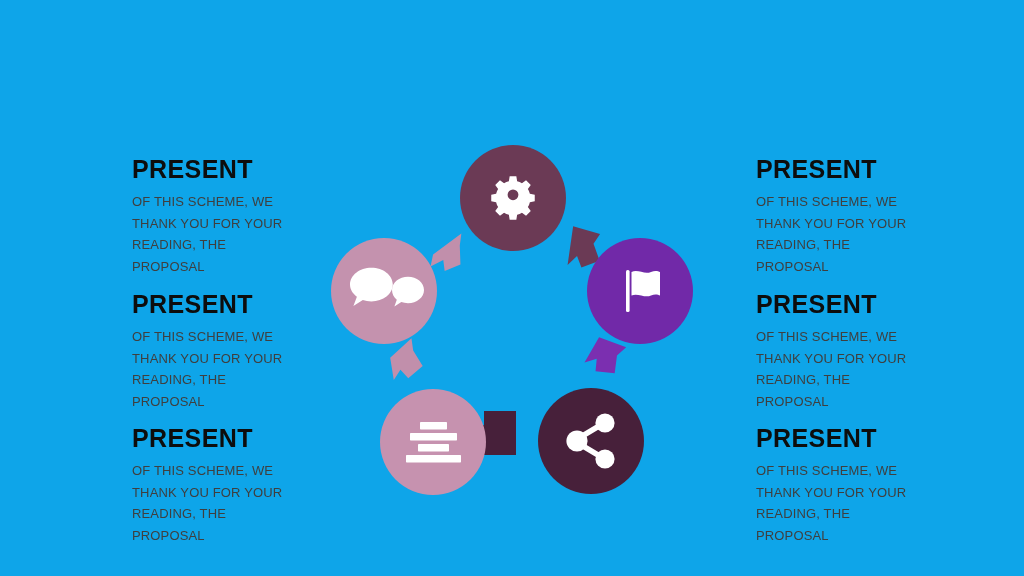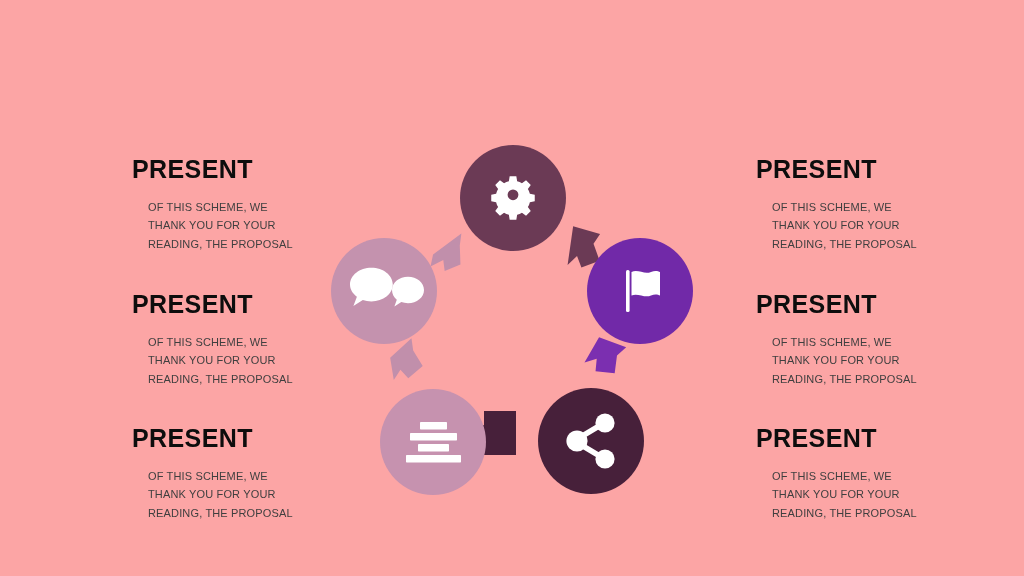--- a/index.html
+++ b/index.html
@@ -12,43 +12,43 @@
     height: 576px;
     position: relative;
     overflow: hidden;
     font-family: "Liberation Sans", sans-serif;
     -webkit-font-smoothing: antialiased;
   }
 
   .slide {
     position: absolute;
     inset: 0;
-    background: #fca5a5;
+    background: #0ea5e9;
   }
 
   
   .text-block {
     position: absolute;
     width: 200px;
   }
   .tb-title {
     font-size: 25px;
     font-weight: bold;
     color: #0d0d0d;
     letter-spacing: 0.4px;
     line-height: 1.05;
     margin: 0 0 9px 0;
     white-space: nowrap;
   }
   .tb-body {
-    font-size: 11px;
+    font-size: 13px;
     color: #3f3f3f;
     line-height: 1.65;
     letter-spacing: 0.15px;
-    margin: 16px;
+    margin: 0;
     width: 158px;
   }
 
   
   .tb-l1 { left: 132px; top: 156px; }
   .tb-l2 { left: 132px; top: 291px; }
   .tb-l3 { left: 132px; top: 425px; }
   
   .tb-r1 { left: 756px; top: 156px; }
   .tb-r2 { left: 756px; top: 291px; }

